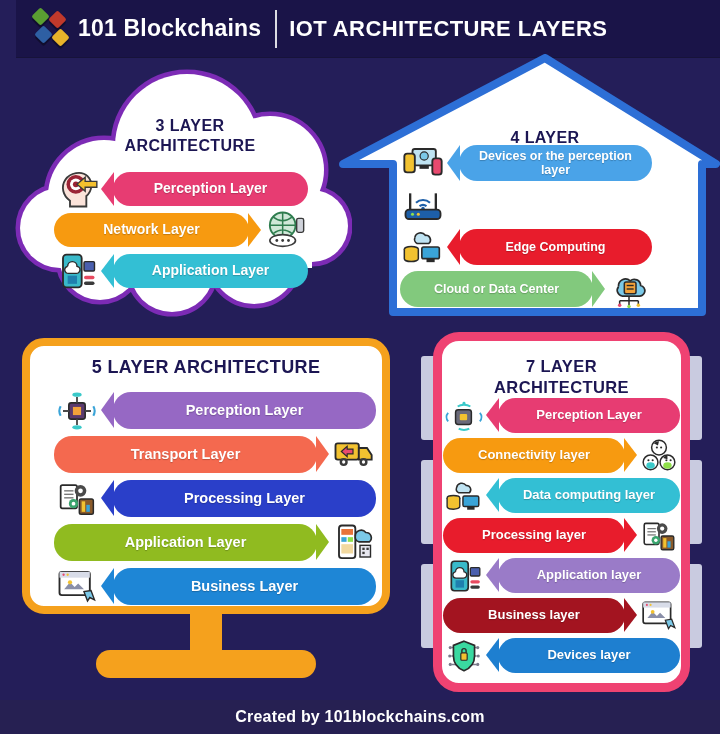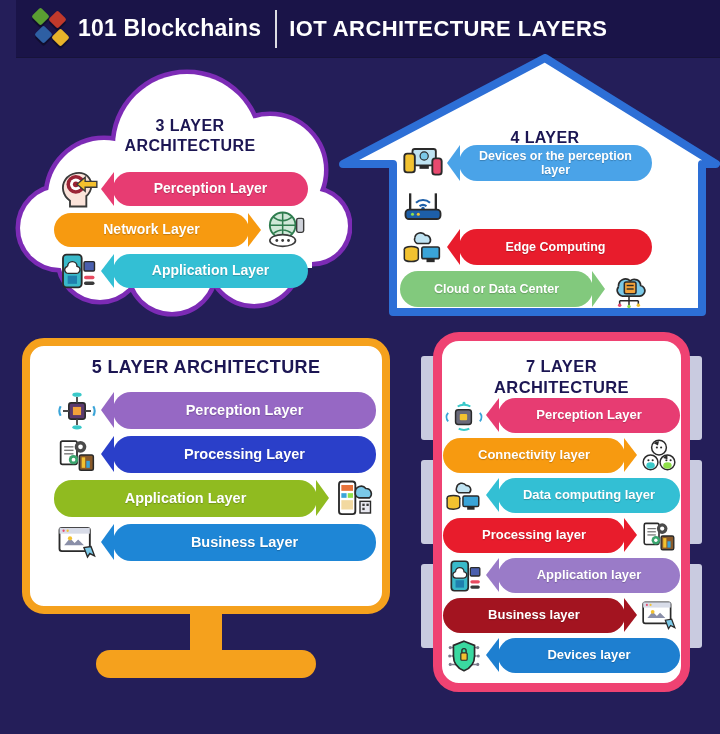--- a/index.html
+++ b/index.html
@@ -252,20 +252,36 @@
             <path d="M4 14 a8 8 0 0 0 0 8 M32 14 a8 8 0 0 1 0 8" stroke="#3aa4d8" stroke-width="1.8" fill="none"></path>
             <ellipse cx="18" cy="4" rx="4" ry="1.8" fill="#3ac9c9"></ellipse>
             <ellipse cx="18" cy="32" rx="4" ry="1.8" fill="#3ac9c9"></ellipse>
           </svg>
         </span>
         <div class="bubble tip-left" style="--c: #9668c4;">
           <span>Perception Layer</span>
         </div>
       </div>
       <div class="row">
+        <div class="bubble tip-right" style="--c: #f4694f;">
+          <span>Transport Layer</span>
+        </div>
+        <span class="licon">
+          <svg viewBox="0 0 36 36">
+            <rect x="3" y="8" width="20" height="14" rx="2" fill="#f2c230" stroke="#2a2a2a" stroke-width="1.6"></rect>
+            <path d="M23 12 h7 l4 6 v4 h-11 z" fill="#f2c230" stroke="#2a2a2a" stroke-width="1.6"></path>
+            <polygon points="8,15 13,10.5 13,13 18,13 18,17 13,17 13,19.5" fill="#e84a6f" stroke="#2a2a2a" stroke-width="1"></polygon>
+            <circle cx="10" cy="24" r="3.5" fill="#3a3a3a"></circle>
+            <circle cx="27" cy="24" r="3.5" fill="#3a3a3a"></circle>
+            <circle cx="10" cy="24" r="1.4" fill="#fff"></circle>
+            <circle cx="27" cy="24" r="1.4" fill="#fff"></circle>
+          </svg>
+        </span>
+      </div>
+      <div class="row">
         <span class="licon">
           <svg viewBox="0 0 36 36">
             <rect x="4" y="6" width="14" height="20" rx="1.5" fill="#fff" stroke="#2a2a2a" stroke-width="1.5"></rect>
             <line x1="7" y1="11" x2="15" y2="11" stroke="#777" stroke-width="1.2"></line>
             <line x1="7" y1="14" x2="15" y2="14" stroke="#777" stroke-width="1.2"></line>
             <line x1="7" y1="17" x2="15" y2="17" stroke="#777" stroke-width="1.2"></line>
             <circle cx="21" cy="11" r="5" fill="#4a4a4a"></circle>
             <circle cx="21" cy="11" r="2" fill="#fff"></circle>
             <circle cx="15" cy="22" r="4" fill="#3aa46e"></circle>
             <circle cx="15" cy="22" r="1.6" fill="#fff"></circle>
@@ -443,14 +459,17 @@
             <rect x="15" y="15" width="6" height="7" rx="1" fill="#f2c230" stroke="#2a2a2a" stroke-width="1.1"></rect>
             <path d="M16 15 v-2 a2 2 0 0 1 4 0 v2" stroke="#2a2a2a" stroke-width="1.3" fill="none"></path>
           </svg>
         </span>
         <div class="bubble tip-left" style="--c: #1e7fd0;">
           <span>Devices layer</span>
         </div>
       </div>
     </div>
 
+  <div class="footer">
+    <span>Created by 101blockchains.com</span>
+  </div>
 
 </div>
 
 </body></html>

